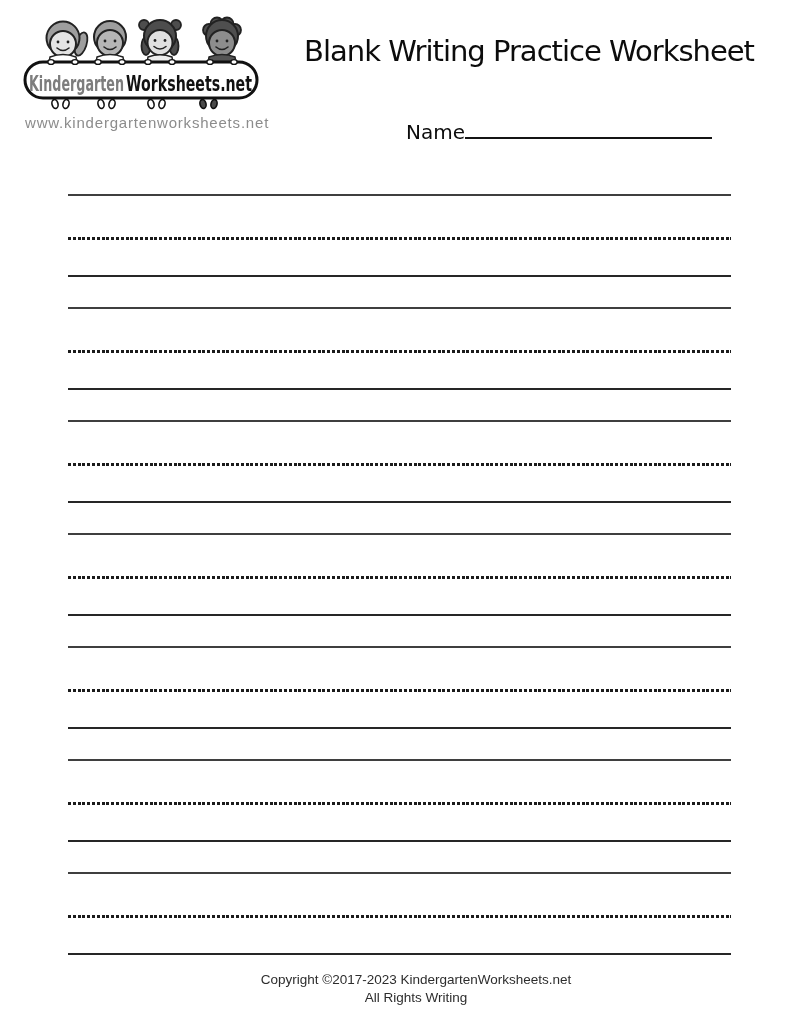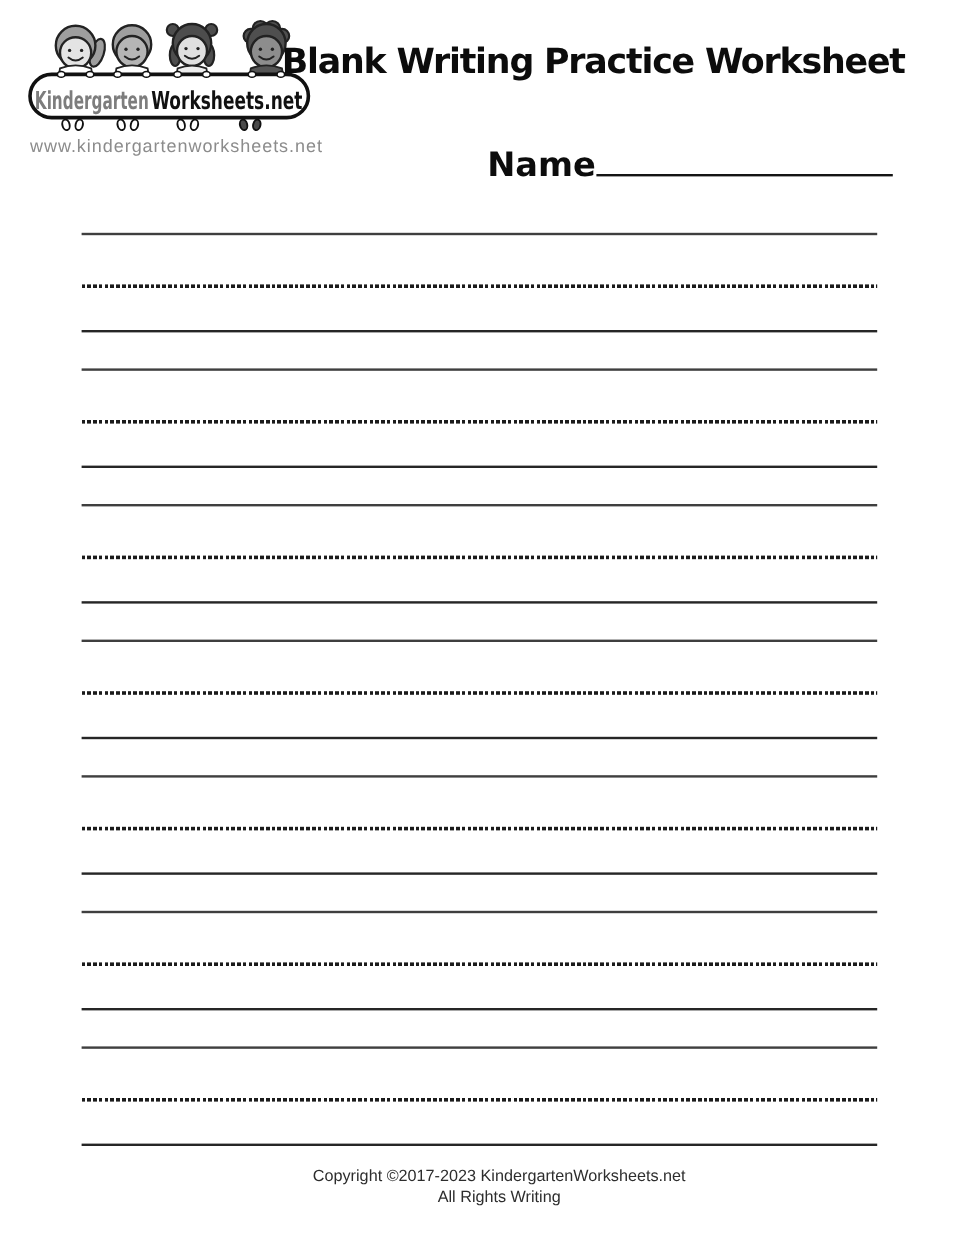--- a/index.html
+++ b/index.html
@@ -26,26 +26,26 @@
   .logo-svg{display:block;width:240px;height:106px;}
   .site-url{
     position:absolute;left:5px;top:104px;white-space:nowrap;
     font-family:"Liberation Sans",sans-serif;font-size:15px;
     letter-spacing:0.8px;color:var(--url-gray);
   }
 
   
   .title{
     position:absolute;top:34px;right:46px;margin:0;white-space:nowrap;
-    font-family:"DejaVu Sans",sans-serif;font-weight:700;
+    font-family:"DejaVu Sans",sans-serif;font-weight:400;
     font-size:29px;letter-spacing:-1px;color:var(--ink);
   }
   .name-row{
     position:absolute;left:406px;top:119px;white-space:nowrap;
-    font-family:"DejaVu Sans",sans-serif;font-size:28px;color:var(--ink);font-weight:bold;
+    font-family:"DejaVu Sans",sans-serif;font-size:20px;color:var(--ink);
   }
   .name-underline{
     display:inline-block;width:247px;height:1em;
     border-bottom:2.6px solid #141414;
   }
 
   
   .writing-area{position:absolute;left:68px;top:194px;width:663px;}
   .line-group{position:relative;height:83px;margin-bottom:30px;}
   .line-group:last-child{margin-bottom:0;}

